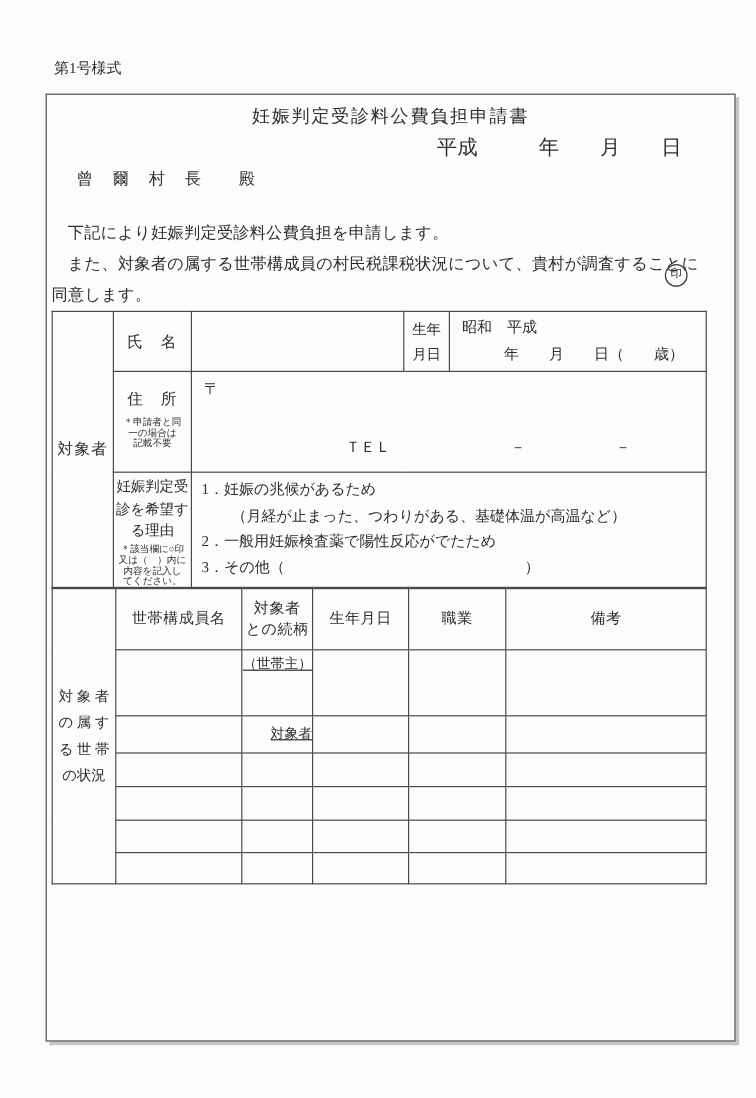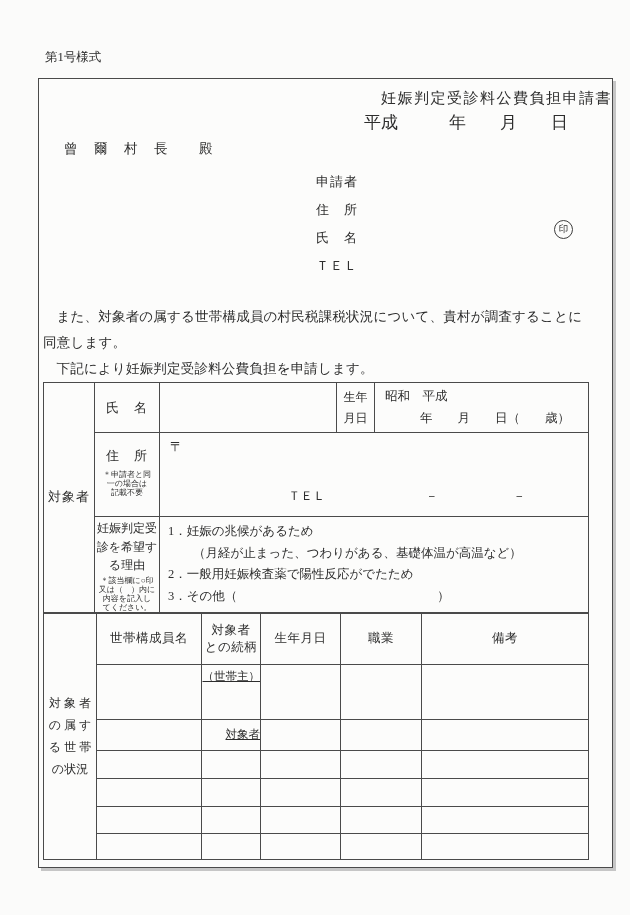--- a/index.html
+++ b/index.html
@@ -8,21 +8,21 @@
     font-family:"Liberation Serif","DejaVu Serif",serif;
     color:#2d2d2d;-webkit-font-smoothing:antialiased;
   }
   .page{position:relative;width:630px;height:915px;overflow:hidden;}
   .form-no{position:absolute;left:45px;top:49px;font-size:12.5px;line-height:16px;}
   .box{
     position:absolute;left:38px;top:78px;width:575px;height:790px;
     box-sizing:border-box;border:1px solid #4a4a4a;background:#fcfcfb;
     box-shadow:3px 3px 0 #c6c6c6;
   }
-  .title{margin-top:9px;text-align:right;font-size:15px;letter-spacing:1.5px;line-height:20px;}
+  .title{margin-top:9px;text-align:center;font-size:15px;letter-spacing:1.5px;line-height:20px;}
   .date-line{margin-top:7px;text-align:right;padding-right:44px;font-size:17px;line-height:16px;}
   .addressee{margin-top:9px;padding-left:25px;font-size:13.5px;letter-spacing:1.5px;line-height:17px;}
   .applicant{margin-top:11px;margin-left:277px;font-size:13px;}
   .ap-line{height:28px;line-height:28px;letter-spacing:1px;}
   .seal{
     position:absolute;right:39px;top:141px;width:17px;height:17px;
     border:1px solid #3c3c3c;border-radius:50%;
     font-size:9.5px;line-height:17px;text-align:center;
   }
   .para{margin:24px 0 0;padding:0 20px 0 4px;font-size:13.5px;line-height:26px;letter-spacing:0.2px;}
@@ -67,31 +67,25 @@
 <body>
 
 <div class="page">
   <div class="form-no">第1号様式</div>
 
   <div class="box">
     <div class="title">妊娠判定受診料公費負担申請書</div>
     <div class="date-line">平成　　　年　　月　　日</div>
     <div class="addressee">曾　爾　村　長　　殿</div>
 
-    <div class="applicant">
-      <div class="ap-line">申請者</div>
-      <div class="ap-line">住　所</div>
-      <div class="ap-line">氏　名</div>
-      <div class="ap-line">ＴＥＬ</div>
-    </div>
     <div class="seal">印</div>
 
     <div class="para">
+      <p>下記により妊娠判定受診料公費負担を申請します。</p>
       <p>また、対象者の属する世帯構成員の村民税課税状況について、貴村が調査することに同意します。</p>
-      <p>下記により妊娠判定受診料公費負担を申請します。</p>
     </div>
 
     <table class="t1">
       <colgroup>
         <col style="width:51px">
           <col style="width:65px">
           <col style="width:177px">
         <col style="width:38px">
           <col style="width:214px">
       </colgroup>

